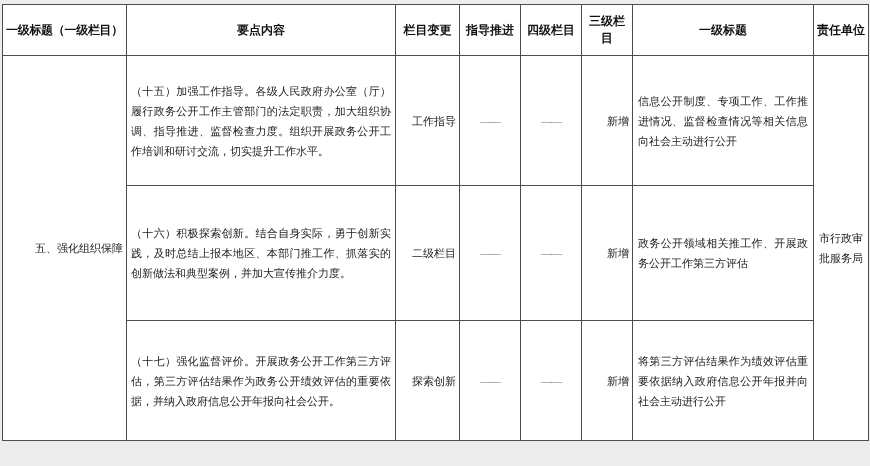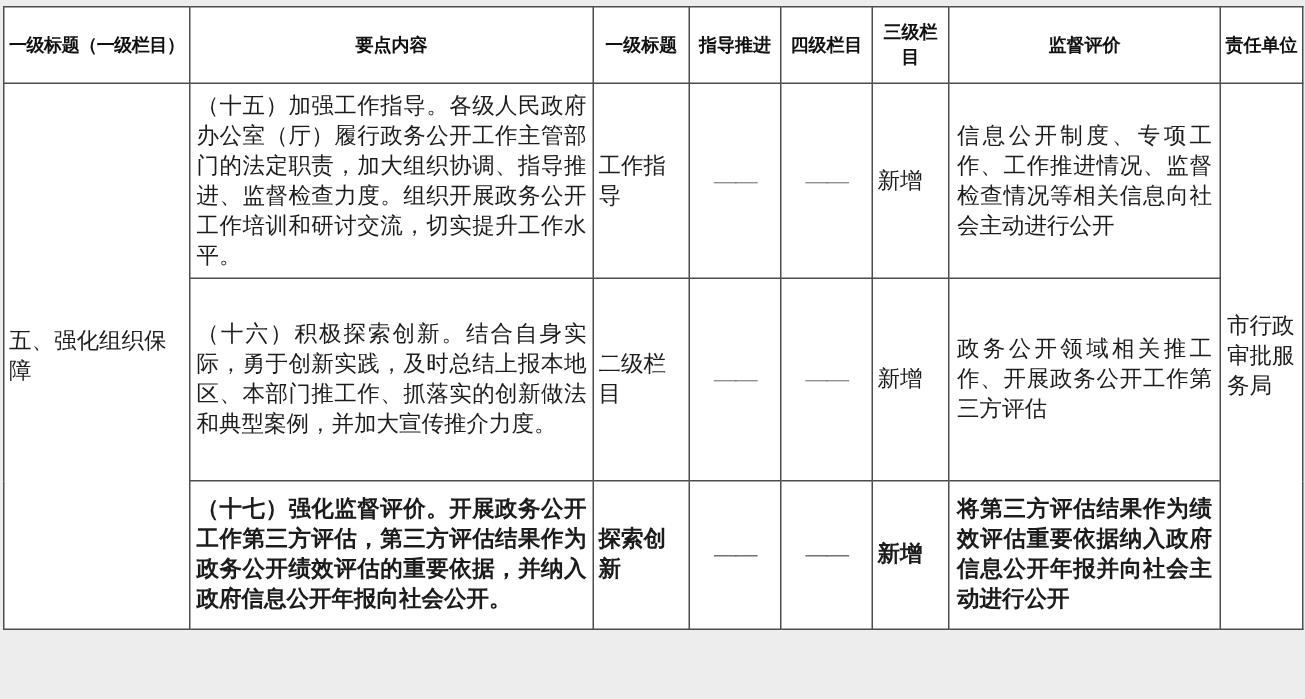--- a/index.html
+++ b/index.html
@@ -36,75 +36,75 @@
     color: #111111;
     text-align: center;
     padding: 2px 3px;
     line-height: 17px;
   }
   th.th-level1 {
     padding: 2px 0;
     letter-spacing: -0.3px;
   }
   td {
-    font-size: 15px;
+    font-size: 11px;
     color: #1c1c1c;
     line-height: 20px;
   }
   td.cell-center {
-    text-align: left;
+    text-align: right;
     padding: 2px 3px;
   }
   td.cell-content {
     text-align: justify;
     padding: 4px 4px;
   }
   td.cell-desc {
     text-align: justify;
     padding: 4px 5px;
     margin-left: 40px;
   }
   td.cell-dash {
     text-align: center;
     color: #777777;
     letter-spacing: -1px;
   }
   td.cell-unit {
-    text-align: left;
+    text-align: center;
     padding: 2px 4px;
   }
   tr.hdr-row    { height: 51px; }
   tr.body-row-1 { height: 130px; }
   tr.body-row-2 { height: 135px; padding-left: 31px; }
-  tr.body-row-3 { height: 99px; font-weight: bold; }
+  tr.body-row-3 { height: 120px; }
 </style>
 </head>
 <body>
 
 <div class="page">
   <table class="doc-table">
     <colgroup>
       <col style="width:124px">
       <col style="width:269px">
       <col style="width:64px">
       <col style="width:61px">
       <col style="width:61px">
       <col style="width:51px">
       <col style="width:181px">
       <col style="width:55px">
     </colgroup>
     <tbody>
       <tr class="hdr-row">
         <th class="th-level1">一级标题（一级栏目）</th>
         <th>要点内容</th>
-        <th>一级标题</th>
+        <th>栏目变更</th>
         <th>指导推进</th>
         <th>四级栏目</th>
         <th>三级栏目</th>
-        <th>监督评价</th>
+        <th>一级标题</th>
         <th>责任单位</th>
       </tr>
 
       <tr class="body-row-1">
         <td class="cell-center" rowspan="3">五、强化组织保障</td>
         <td class="cell-content">（十五）加强工作指导。各级人民政府办公室（厅）履行政务公开工作主管部门的法定职责，加大组织协调、指导推进、监督检查力度。组织开展政务公开工作培训和研讨交流，切实提升工作水平。</td>
         <td class="cell-center">工作指导</td>
         <td class="cell-dash">——</td>
         <td class="cell-dash">——</td>
         <td class="cell-center">新增</td>

